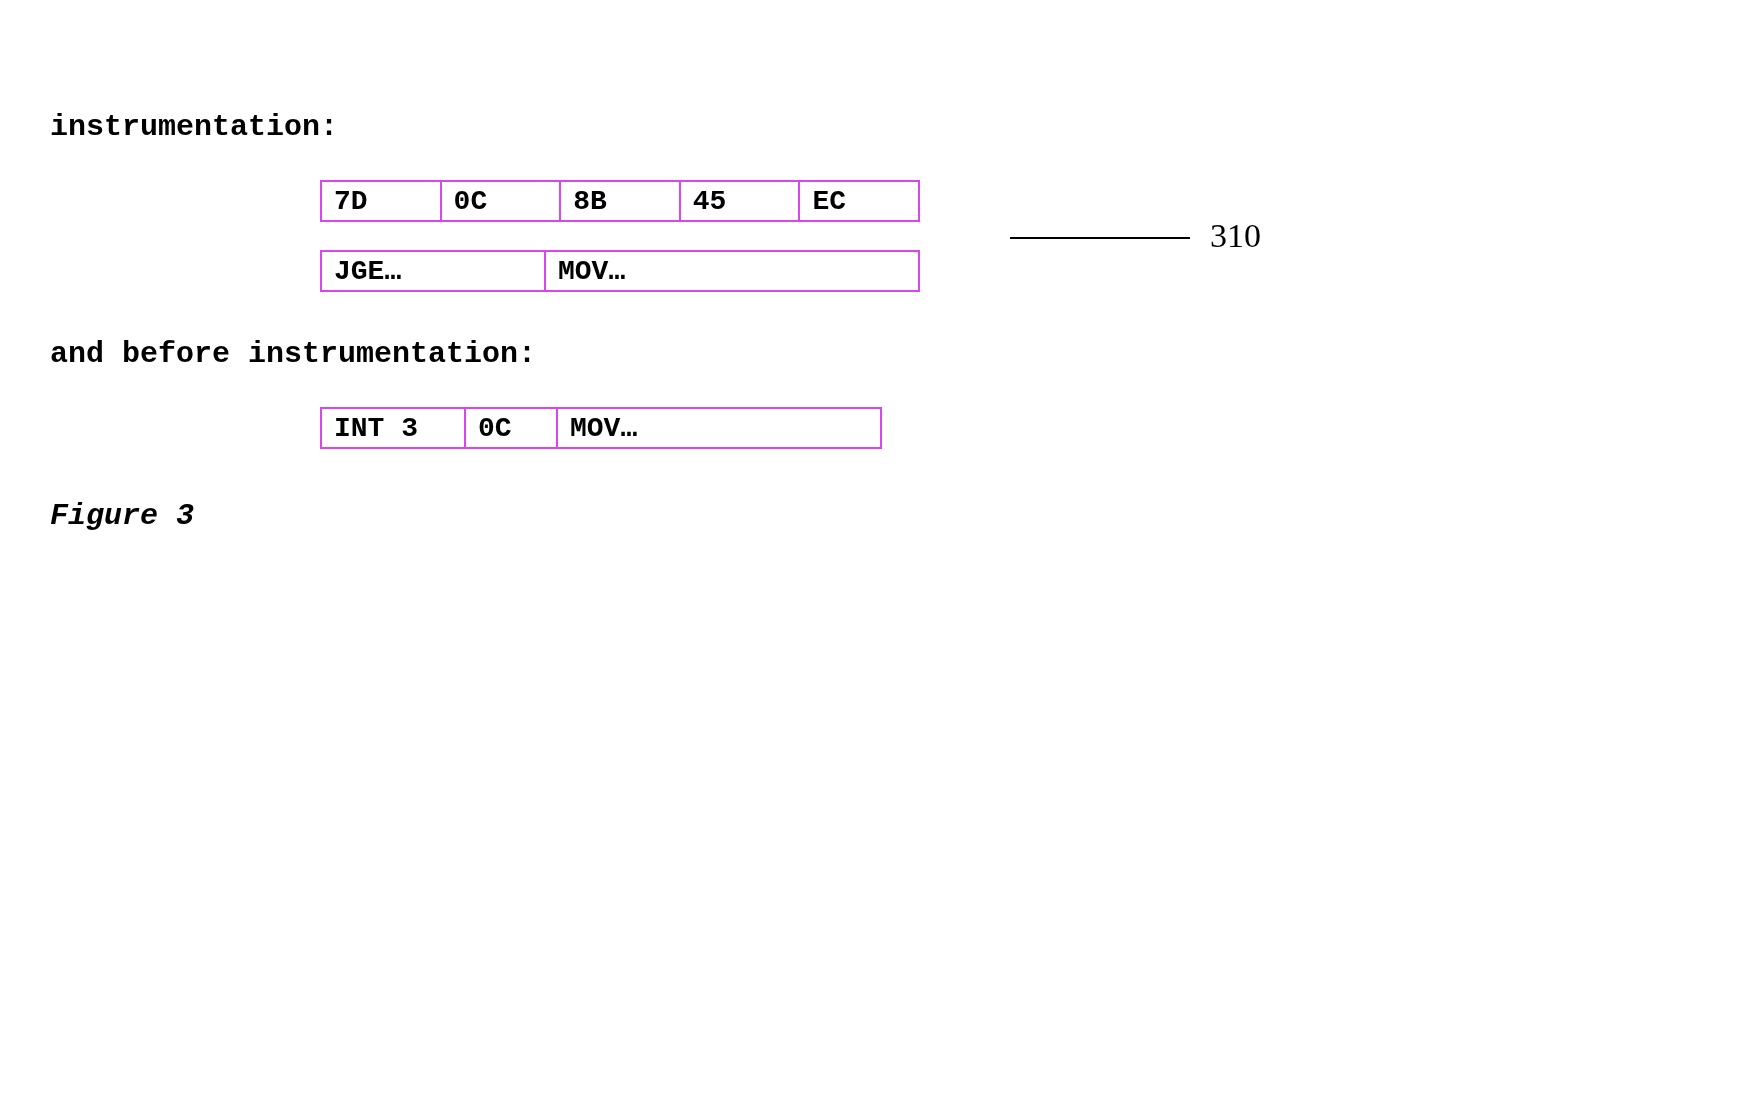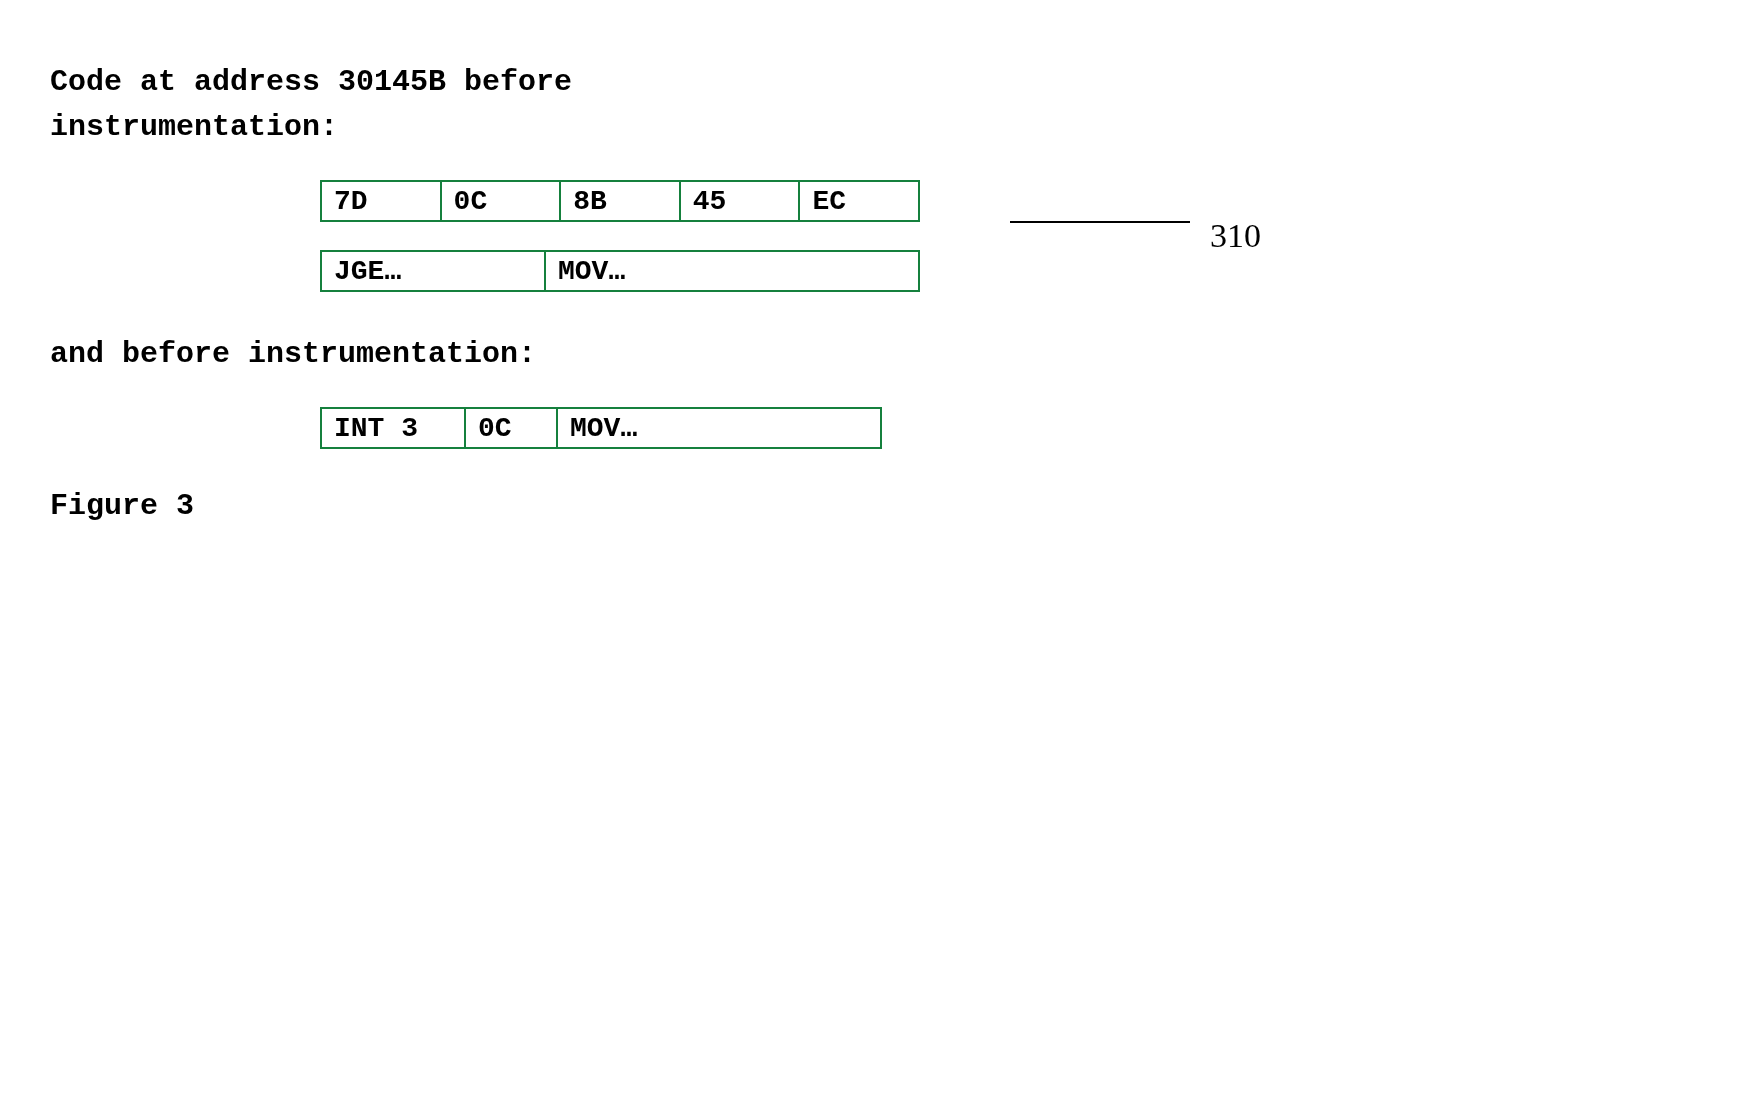--- a/index.html
+++ b/index.html
@@ -23,60 +23,62 @@
   }
   .tables-stack {
     display: flex;
     flex-direction: column;
     gap: 28px;
   }
   .byte-table {
     border-collapse: collapse;
   }
   .byte-table td {
-    border: 2px solid #15803d;
+    border: 2px solid #d946ef;
     padding: 3px 10px 3px 12px;
     text-align: left;
     font-family: "Courier New", Courier, monospace;
     font-weight: bold;
     font-size: 28px;
     height: 32px;
     vertical-align: middle;
   }
   .label-group {
     display: flex;
+    align-items: center;
     margin-left: 90px;
   }
   .label-line {
     width: 180px;
     border-top: 2px solid #000;
     margin-right: 20px;
     margin-top: 4px;
   }
   .label-number {
     font-family: Georgia, "Times New Roman", serif;
     font-weight: normal;
     font-size: 34px;
   }
   .figure-caption {
-    margin-top: 40px;
+    margin-top: 50px;
+    font-style: italic;
   }
   
   .w-hex { width: 90px; }
   .w-hex-s { width: 68px; }
   .w-int { width: 120px; }
   .w-jge { width: 200px; margin-left: 28px; }
   .w-mov1 { width: 350px; }
   .w-mov2 { width: 300px; }
 </style>
 </head>
 <body>
 
 <div class="section-heading">
-  <span>Code at address 30145B before</span><br>
+  <br>
   <span>instrumentation:</span>
 </div>
 
 <div class="block-set">
   <div class="tables-stack">
     <table class="byte-table">
       <tbody>
           <tr>
         <td class="w-hex">7D</td>
         <td class="w-hex">0C</td>

